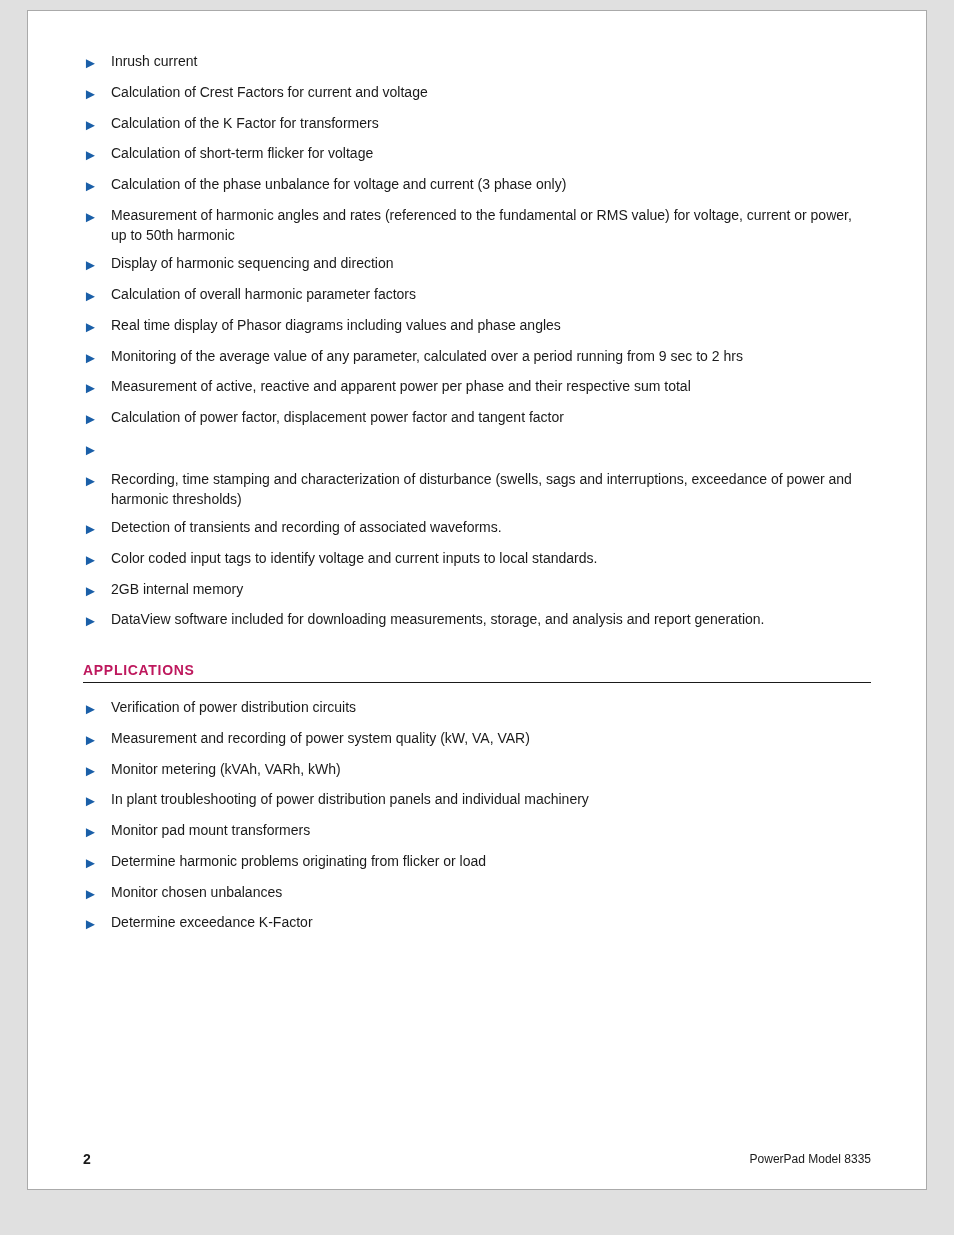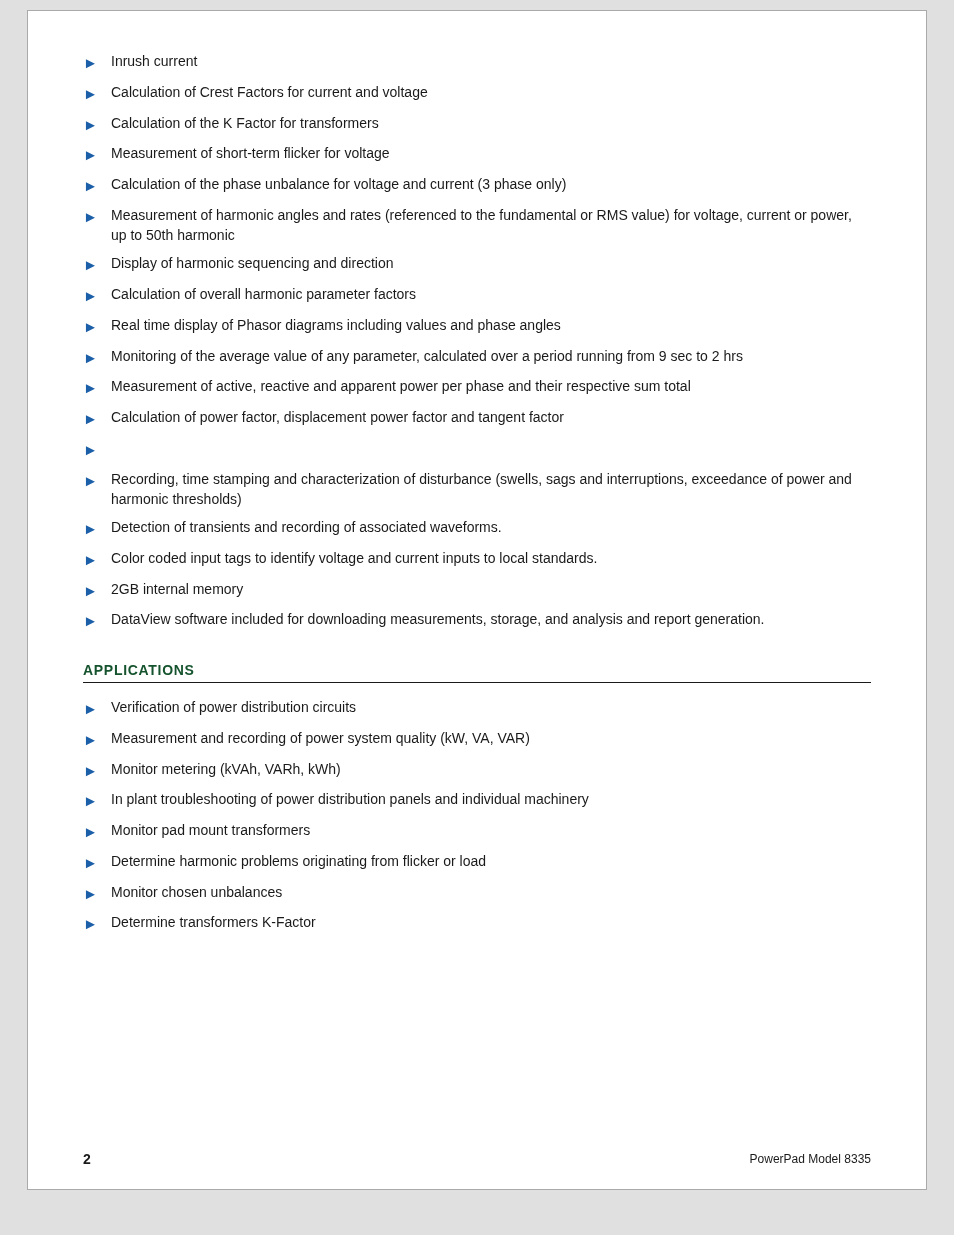--- a/index.html
+++ b/index.html
@@ -45,21 +45,21 @@
       color: #1a5fa8;
       font-size: 15px;
       margin-right: 12px;
       margin-top: 1px;
       flex-shrink: 0;
       display: inline-block;
       width: 16px;
     }
 
     .section-heading {
-      color: #14532d;
+      color: #be185d;
       font-size: 14px;
       font-weight: bold;
       letter-spacing: 0.05em;
       margin-top: 30px;
       margin-bottom: 4px;
       text-transform: uppercase;
     }
 
     .section-divider {
       border: none;
@@ -102,21 +102,21 @@
       <li>
         <span class="arrow-icon">►</span>
         <span>Calculation of Crest Factors for current and voltage</span>
       </li>
       <li>
         <span class="arrow-icon">►</span>
         <span>Calculation of the K Factor for transformers</span>
       </li>
       <li>
         <span class="arrow-icon">►</span>
-        <span>Measurement of short-term flicker for voltage</span>
+        <span>Calculation of short-term flicker for voltage</span>
       </li>
       <li>
         <span class="arrow-icon">►</span>
         <span>Calculation of the phase unbalance for voltage and current (3 phase only)</span>
       </li>
       <li>
         <span class="arrow-icon">►</span>
         <span>Measurement of harmonic angles and rates (referenced to the fundamental or RMS value) for voltage, current or power, up to 50th harmonic</span>
       </li>
       <li>
@@ -195,21 +195,21 @@
       <li>
         <span class="arrow-icon">►</span>
         <span>Determine harmonic problems originating from flicker or load</span>
       </li>
       <li>
         <span class="arrow-icon">►</span>
         <span>Monitor chosen unbalances</span>
       </li>
       <li>
         <span class="arrow-icon">►</span>
-        <span>Determine transformers K-Factor</span>
+        <span>Determine exceedance K-Factor</span>
       </li>
     </ul>
 
   <div class="page-footer">
     <span class="page-number">2</span>
     <span class="product-name">PowerPad Model 8335</span>
   </div>
 
 </div>
 

